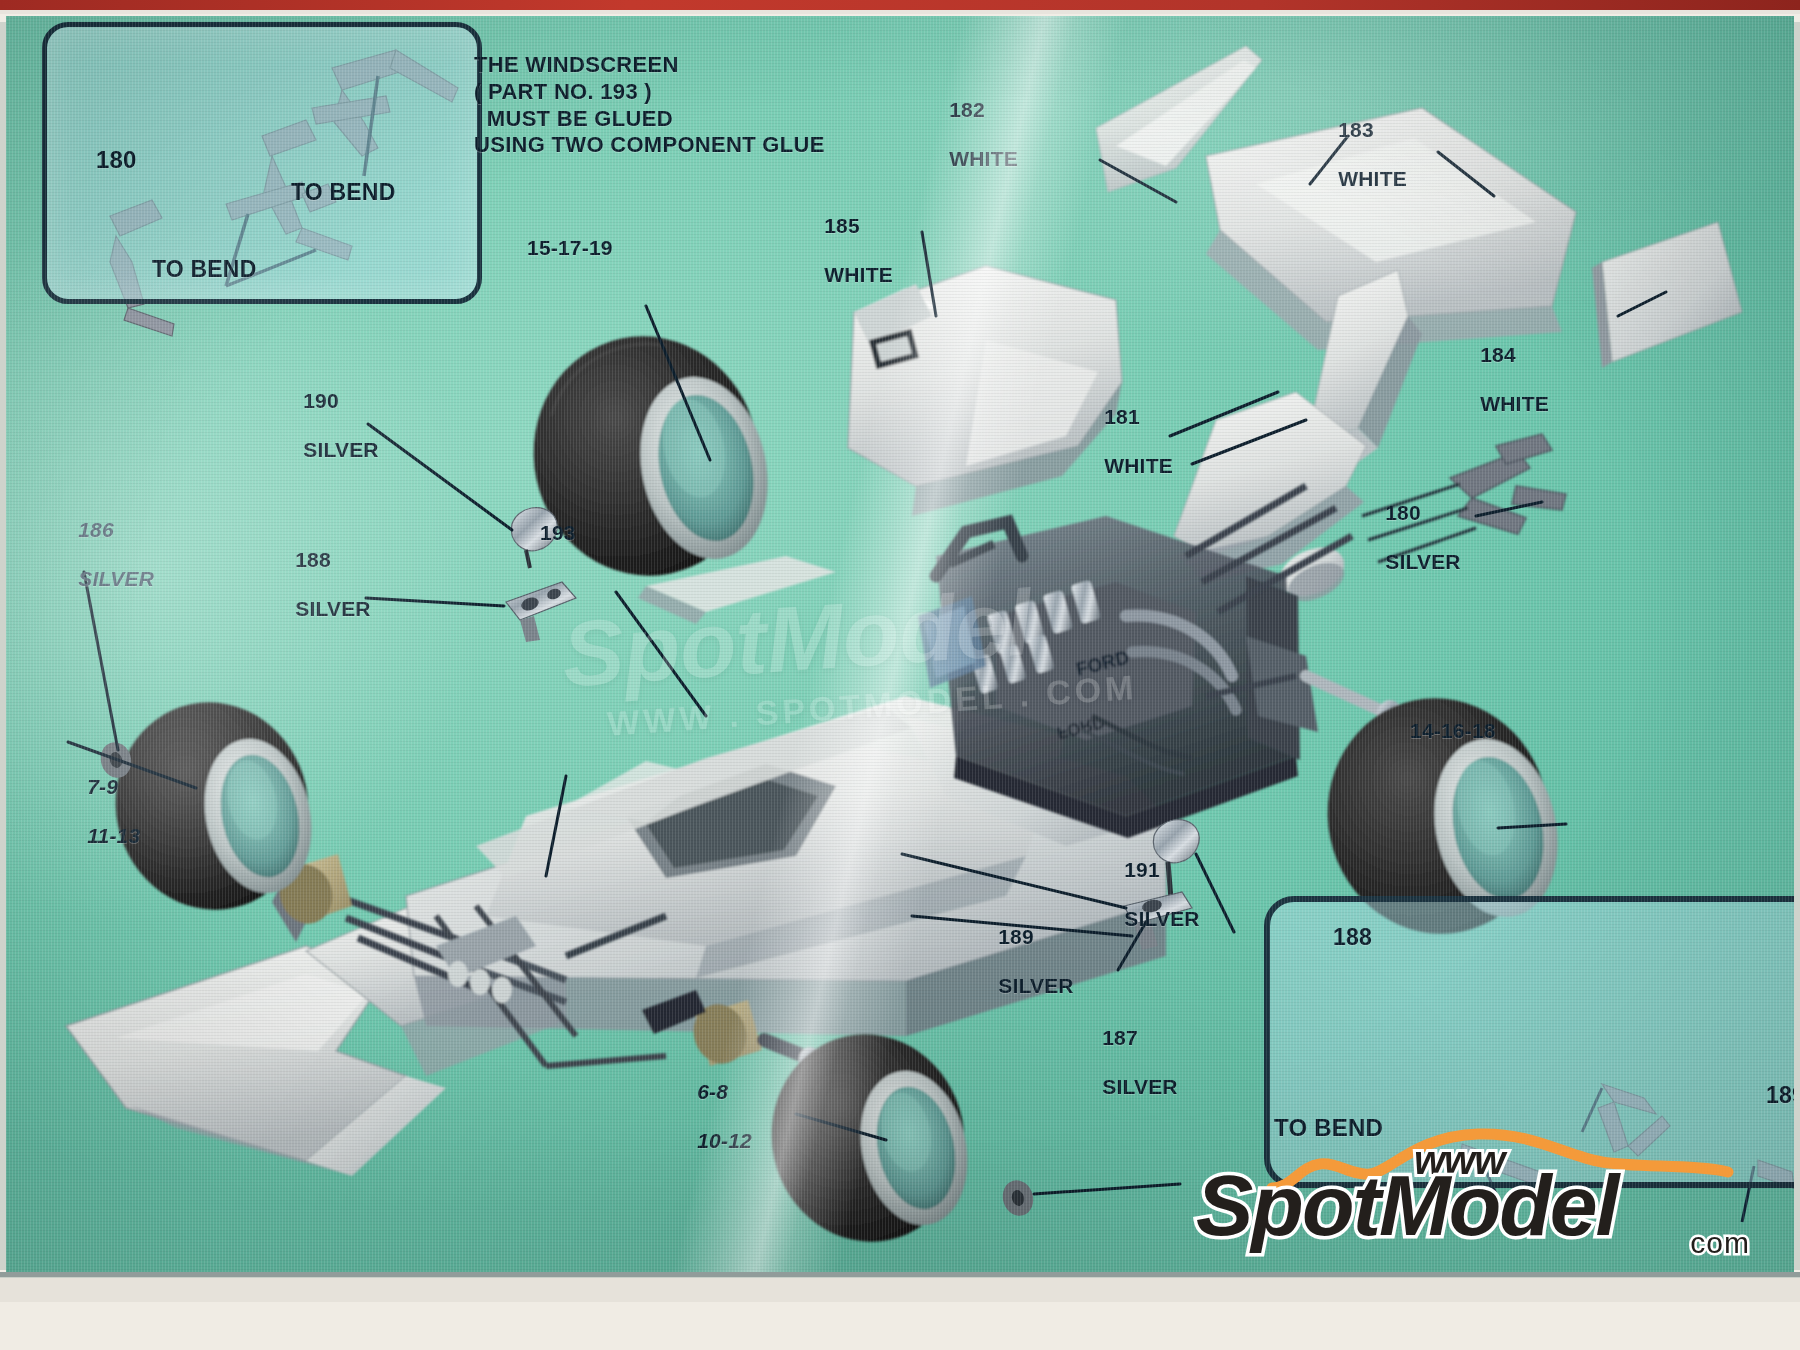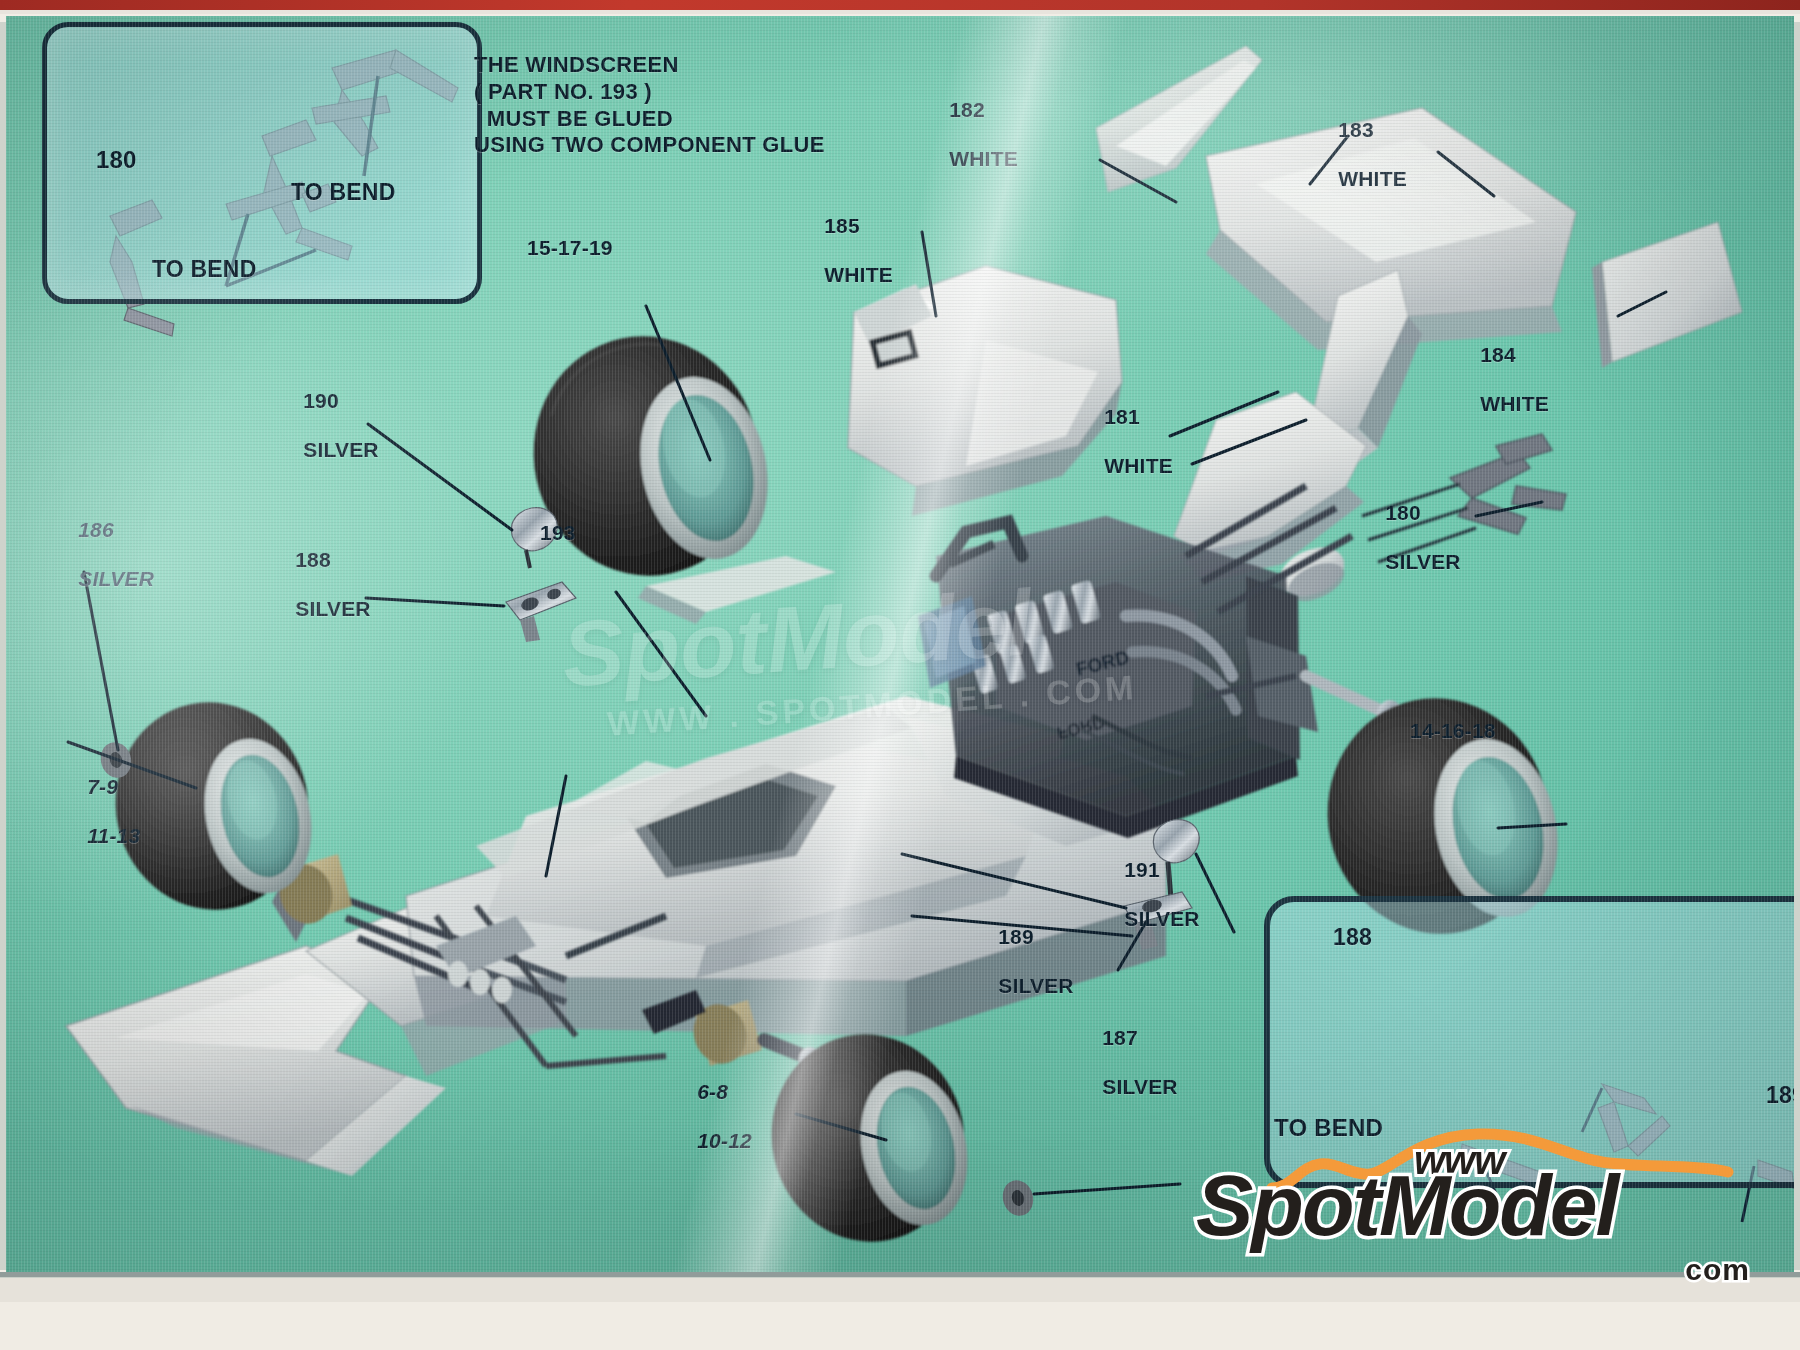--- a/index.html
+++ b/index.html
@@ -108,22 +108,22 @@
     paint-order:stroke fill;
   }
   .logo .wordmark .m{color:#231f1c;text-align:right;}
   .logo .www{
     position:absolute;left:188px;top:16px;
     font-size:40px;font-weight:bold;font-style:italic;color:#231f1c;
     -webkit-text-stroke:6px #fff;paint-order:stroke fill;letter-spacing:-1px;padding-left:30px;
   }
   .logo .com{
     position:absolute;right:6px;top:104px;
-    font-size:30px;font-weight:bold;color:#231f1c;letter-spacing:1px;
-    -webkit-text-stroke:5px #fff;paint-order:stroke fill;margin-top:27px;
+    font-size:30px;font-weight:normal;color:#231f1c;letter-spacing:1px;
+    -webkit-text-stroke:5px #fff;paint-order:stroke fill;
   }
 </style>
 </head>
 <body>
 
 <div id="stage">
 
   <div class="paper"></div>
   <div class="topstrip"></div>
 

